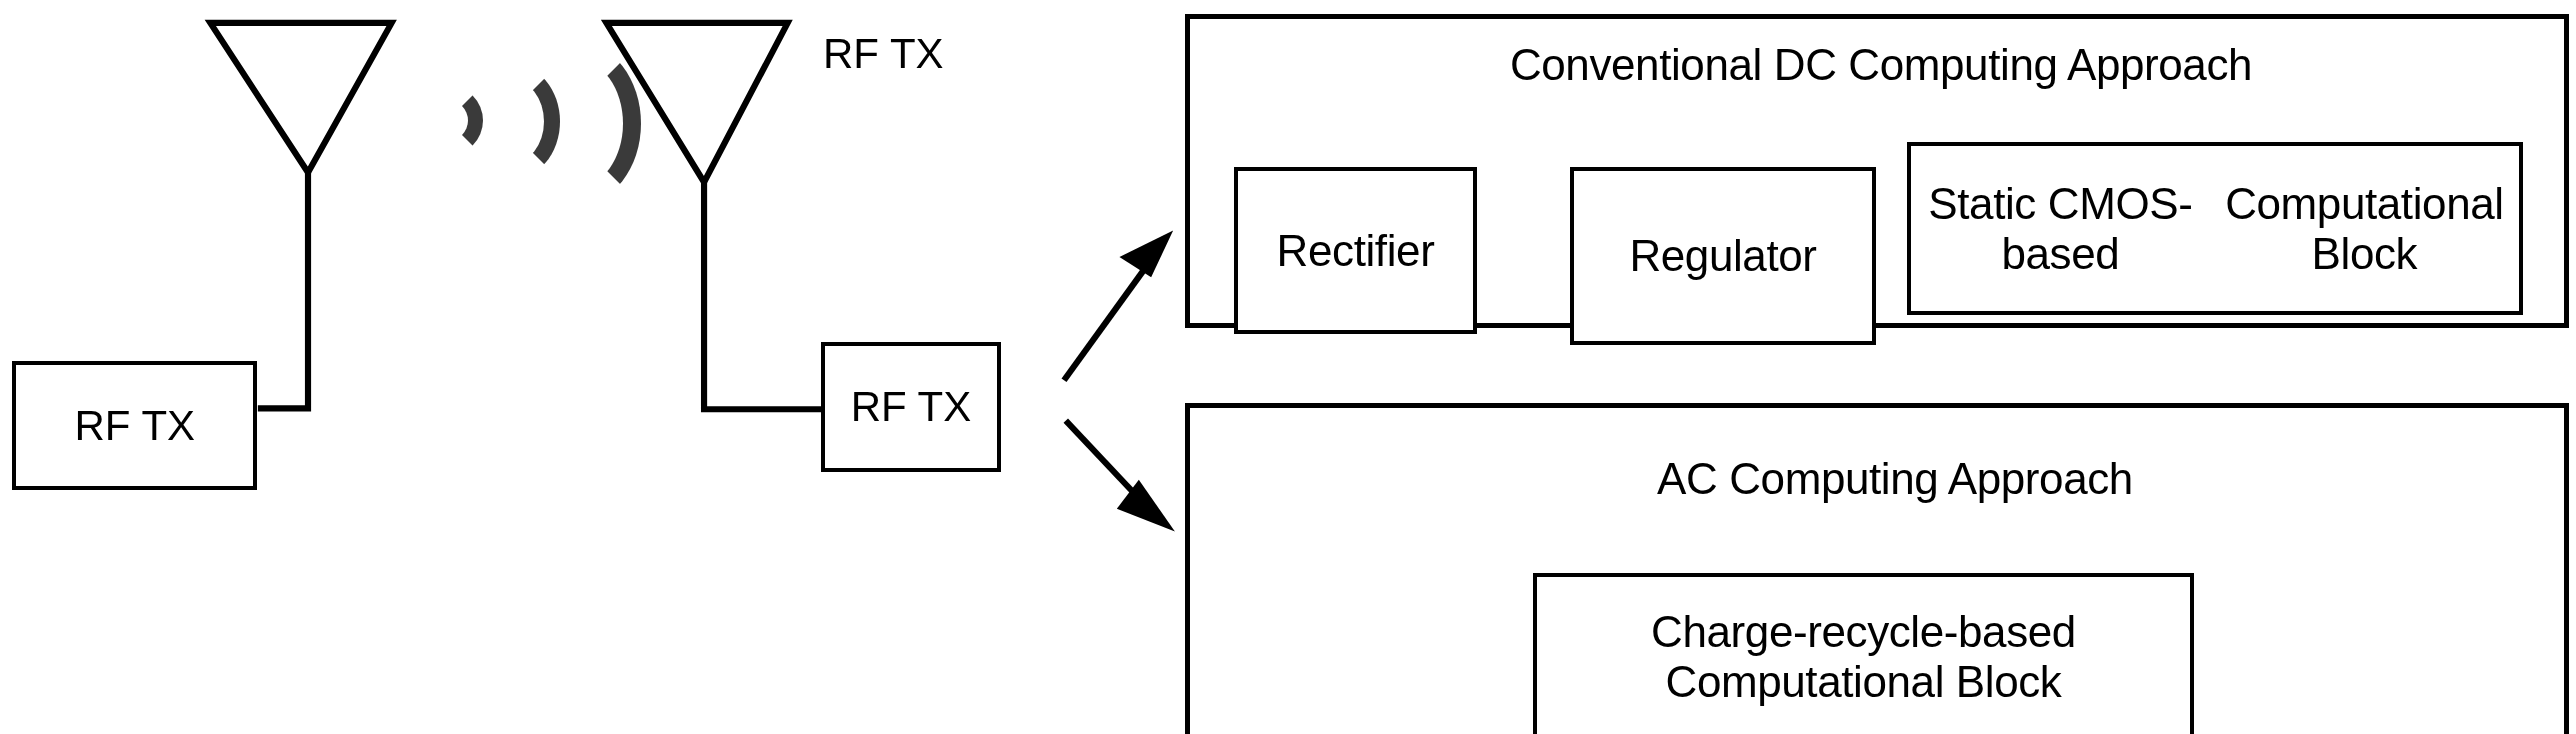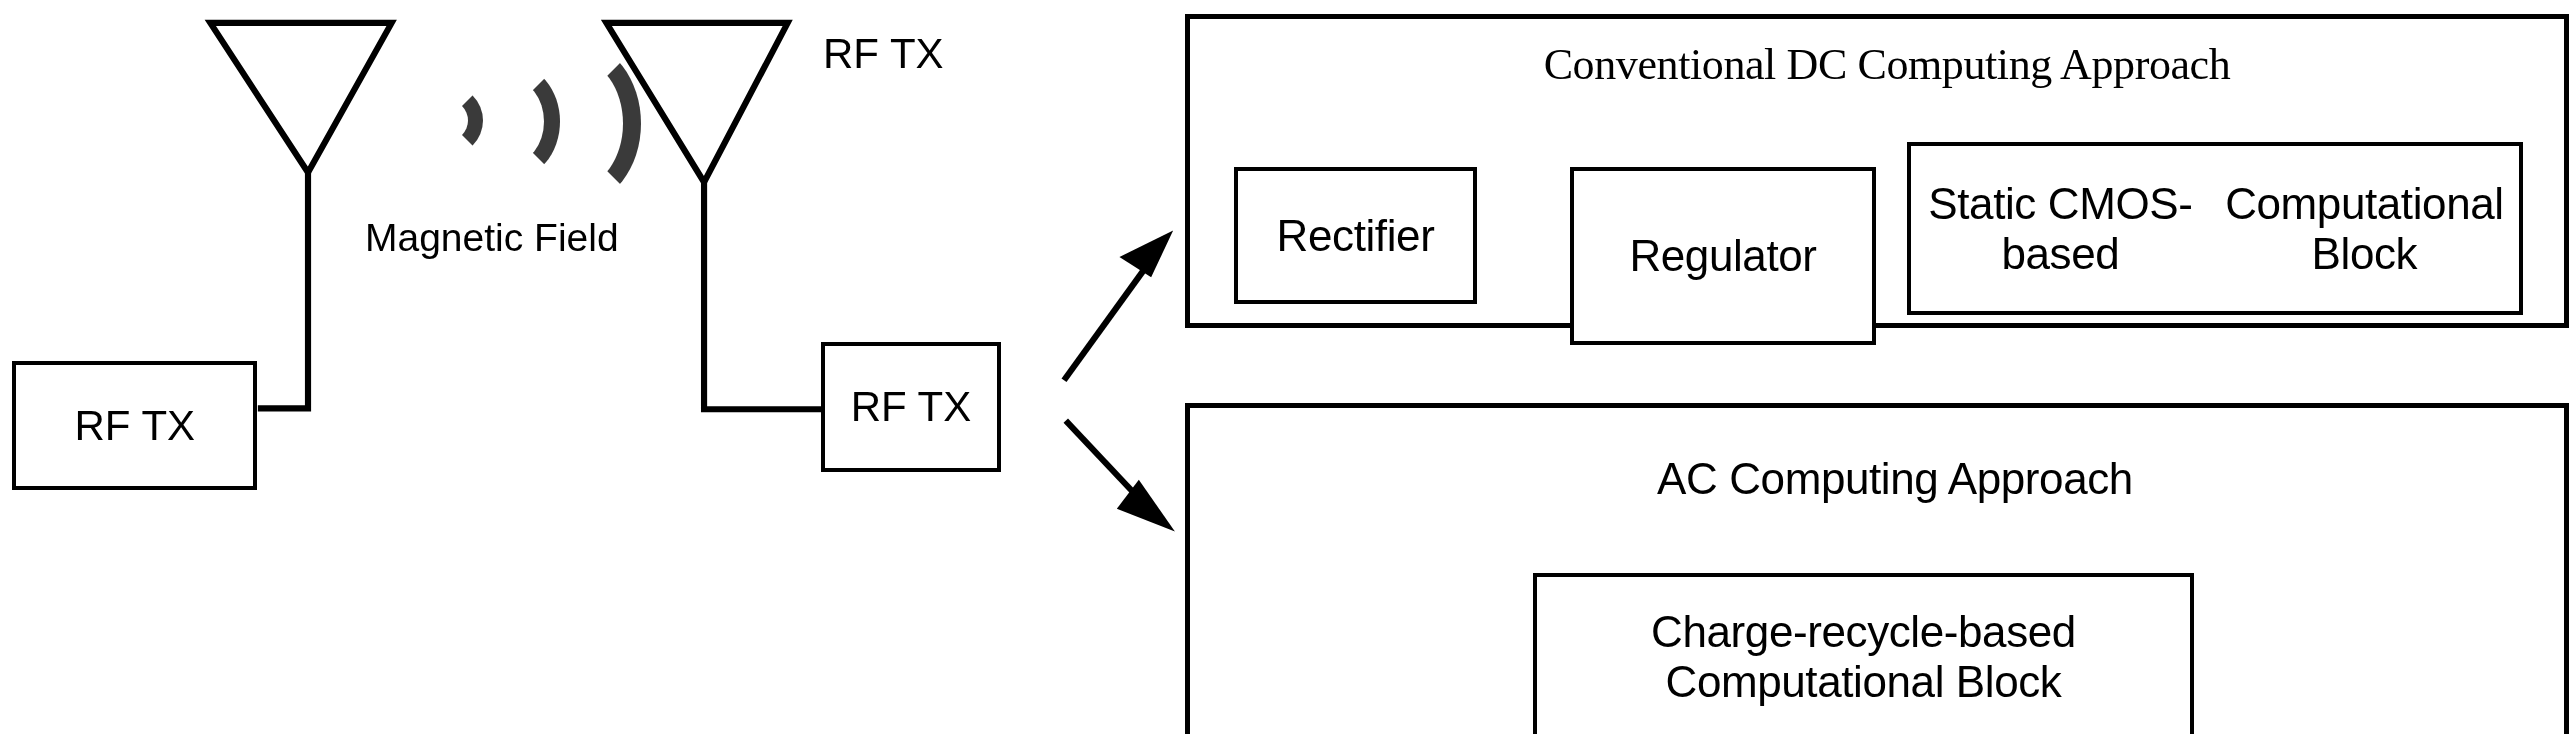--- a/index.html
+++ b/index.html
@@ -104,37 +104,36 @@
          border-width:15px; border-color:transparent #3a3a3a transparent transparent;
          transform: rotate(0deg);"></div>
 
     <div class="wave" style="left:461px; top:63px; width:67px; height:85px;
          border-width:16.7px; border-color:transparent #3a3a3a transparent transparent;"></div>
 
     <div class="wave" style="left:513px; top:42px; width:92px; height:127px;
          border-width:18.5px; border-color:transparent #3a3a3a transparent transparent;"></div>
   </div>
 
-  <div class="lbl" style="left:365px; top:218px; font-size:39px;">Magnetic Field</div>
 
   <div class="lbl" style="left:823px; top:32px; font-size:42px;">RF TX</div>
 
   <div class="box" style="left:12.3px; top:361px; width:245px; height:129px;">
     <span class="rf-text">RF TX</span>
   </div>
 
   <div class="box" style="left:821px; top:342px; width:180px; height:130px;">
     <span class="rf-text">RF TX</span>
   </div>
 
   <div class="panel" style="left:1185px; top:14px; width:1384px; height:314px;">
 
-    <div class="panel-title" style="left:10px; top:23px;font-family:Liberation Serif, serif;">Conventional DC Computing Approach</div>
+    <div class="panel-title" style="left:4px; top:23px;">Conventional DC Computing Approach</div>
 
-    <div class="box" style="left:44px; top:148px; width:243px; height:137px;">
+    <div class="box" style="left:44px; top:148px; width:243px; height:167px;">
       <span class="inner-text">Rectifier</span>
     </div>
 
     <div class="box" style="left:380px; top:148px; width:306px; height:178px;">
       <span class="inner-text">Regulator</span>
     </div>
 
     <div class="box" style="left:717px; top:123px; width:616px; height:173px; flex-direction:row;">
       <span class="inner-text">Static CMOS-based</span>
       <span class="inner-text">Computational Block</span>

